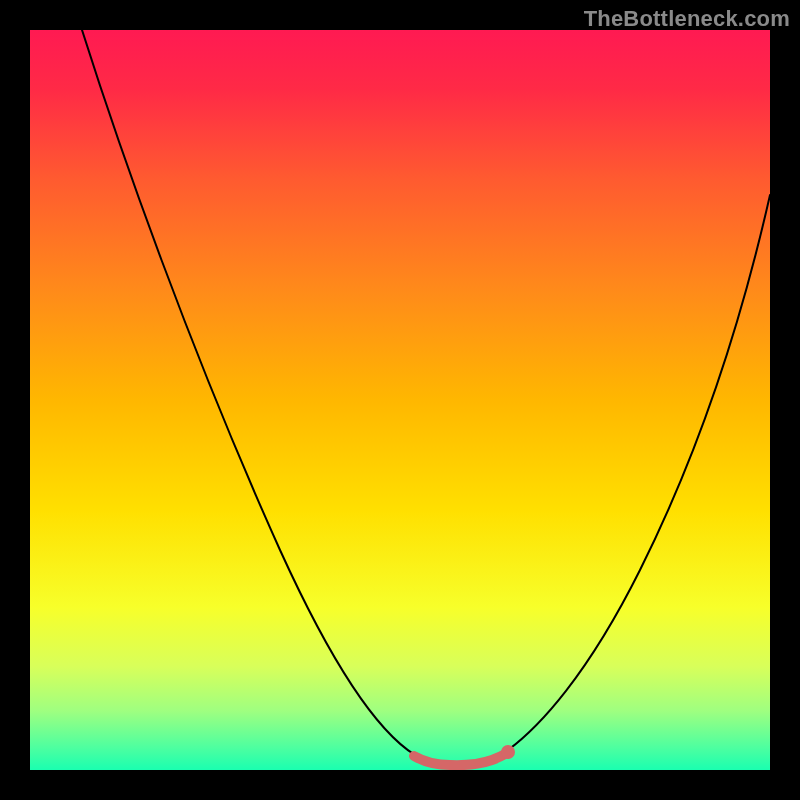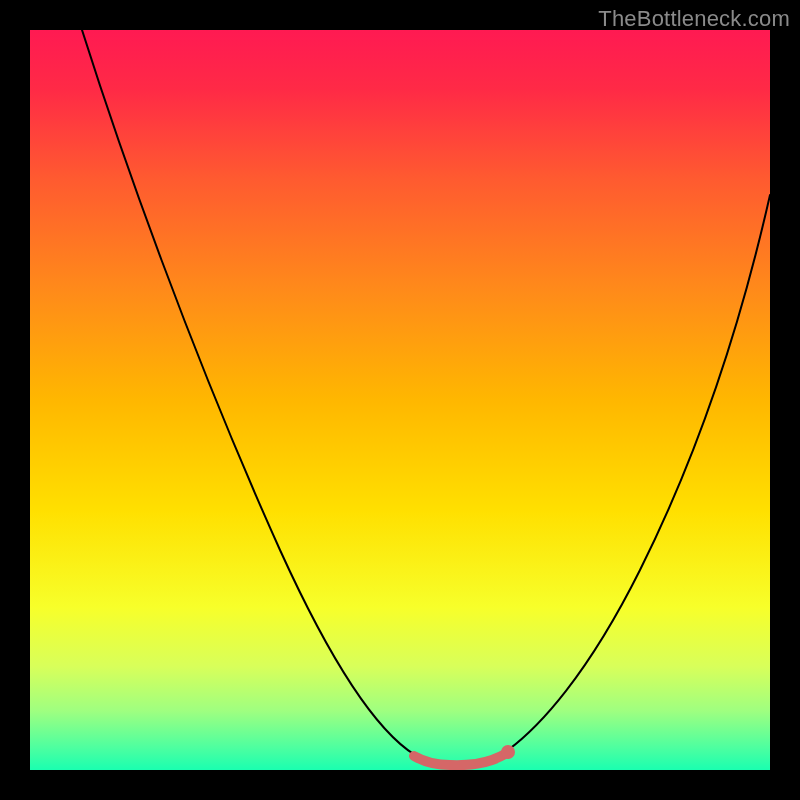--- a/index.html
+++ b/index.html
@@ -17,21 +17,21 @@
     width: 800px;
     height: 800px;
     background: #000;
   }
   .watermark {
     position: absolute;
     top: 6px;
     right: 10px;
     color: #8a8a8a;
     font-size: 22px;
-    font-weight: 400;
+    font-weight: 700;
     letter-spacing: 0.2px;
     text-align: center;
   }
   .plot-area {
     position: absolute;
     left: 30px;
     top: 30px;
     width: 740px;
     height: 740px;
   }

